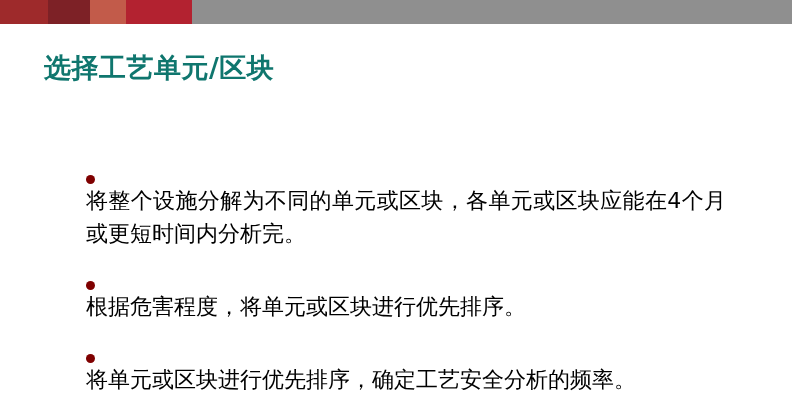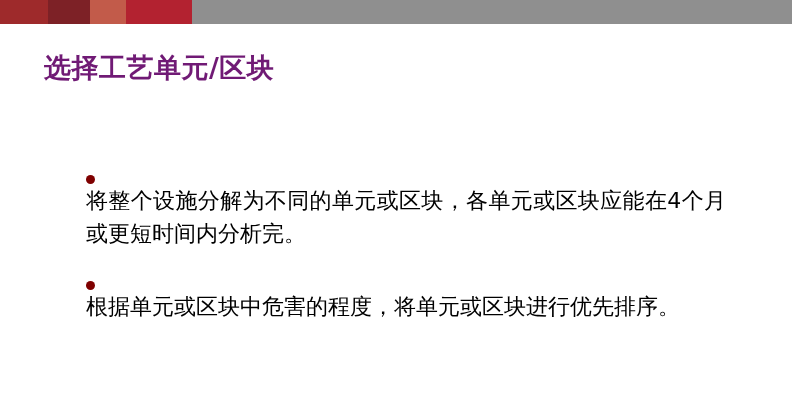--- a/index.html
+++ b/index.html
@@ -51,21 +51,21 @@
     font-family: "Liberation Sans", sans-serif;
     margin-top: 16px;
   }
   
   .title {
     position: absolute;
     left: 44px;
     top: 50px;
     font-size: 27px;
     font-weight: bold;
-    color: #701a75;
+    color: #0f766e;
     letter-spacing: 0.5px;
     font-family: "DejaVu Sans", "Liberation Sans", sans-serif;
     white-space: nowrap;
   }
   
   .body {
     position: absolute;
     left: 86px;
     top: 162px;
     width: 640px;
@@ -113,20 +113,24 @@
 
   <div class="title">选择工艺单元/区块</div>
 
   <div class="body">
 
     <div class="bullet">
       <div class="bullet-dot"></div>
       <div class="bullet-text">将整个设施分解为不同的单元或区块，各单元或区块应能在4个月或更短时间内分析完。</div>
     </div>
 
+    <div class="bullet">
+      <div class="bullet-dot"></div>
+      <div class="bullet-text">根据危害程度，将单元或区块进行优先排序。</div>
+    </div>
 
     <div class="bullet">
       <div class="bullet-dot"></div>
-      <div class="bullet-text">根据单元或区块中危害的程度，将单元或区块进行优先排序。</div>
+      <div class="bullet-text">将单元或区块进行优先排序，确定工艺安全分析的频率。</div>
     </div>
 
   </div>
 </div>
 
 </body></html>

